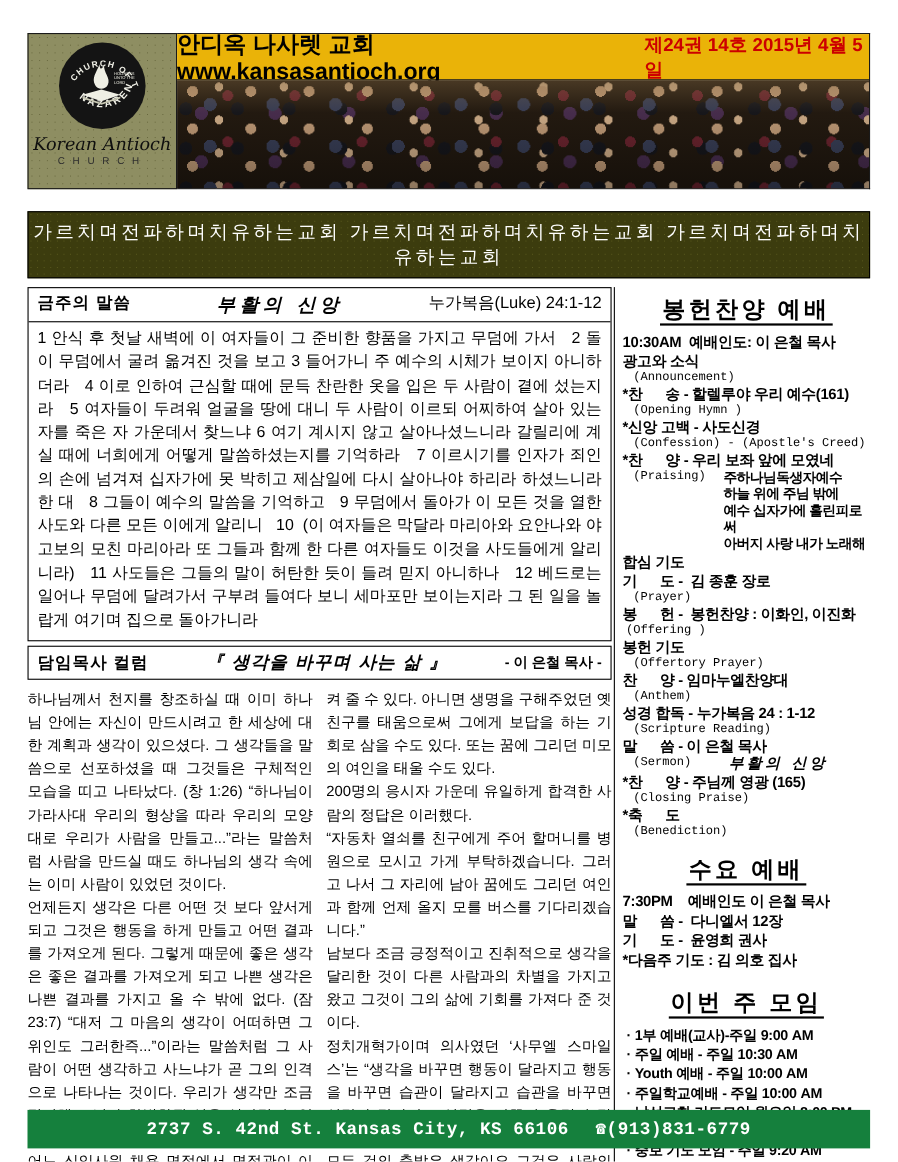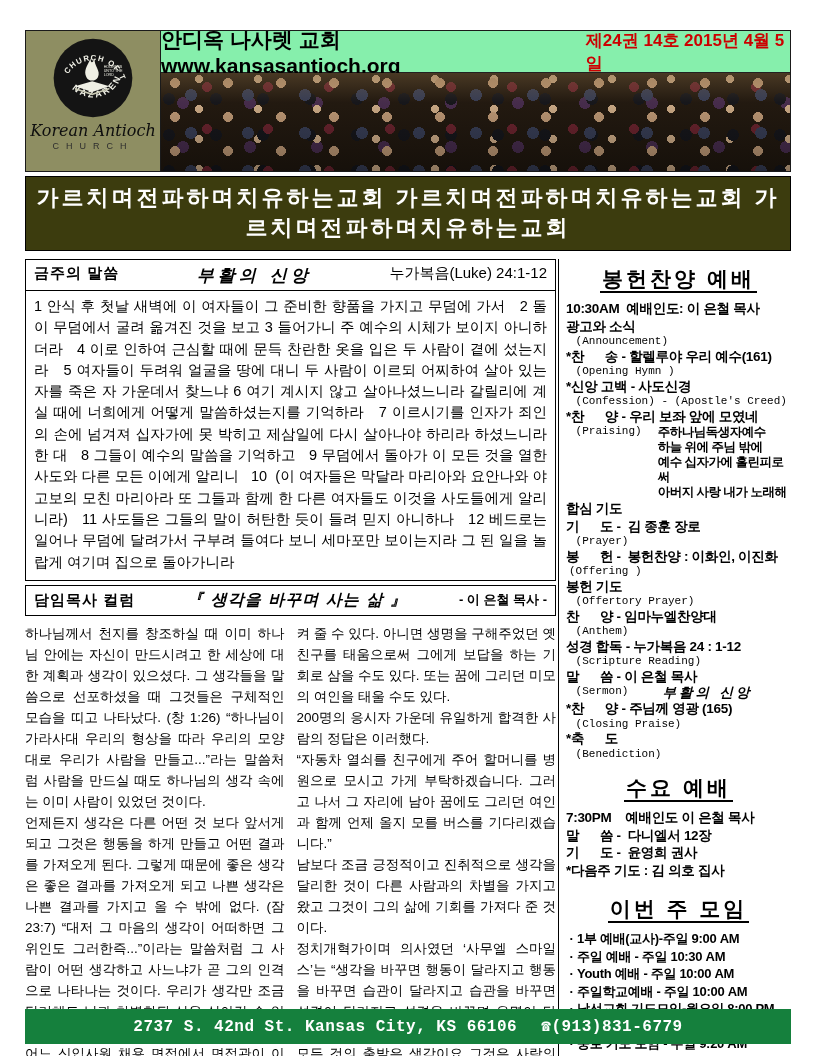--- a/index.html
+++ b/index.html
@@ -6,35 +6,35 @@
   body{width:816px;height:1056px;position:relative;font-family:"Liberation Sans",sans-serif;color:#000;overflow:hidden;}
   .page{position:absolute;inset:0;padding:30px 25px 12px 25px;box-sizing:border-box;}
 
   
   .header-top{display:flex;height:142px;}
   .logo-box{width:136px;background:#8e8e62;border:1px solid #1a1a1a;box-sizing:border-box;text-align:center;padding-top:6px;
     background-image:radial-gradient(circle 1px at 3px 3px, rgba(60,60,20,.5) 60%, transparent 61%);background-size:7px 7px;}
   .logo-script{font-family:"DejaVu Serif",serif;font-style:italic;font-size:16px;color:#0e0e0e;margin-top:2px;letter-spacing:0px;}
   .logo-church{font-size:9px;color:#2e2e2e;letter-spacing:7px;margin-top:1px;}
   .header-right{flex:1;display:flex;flex-direction:column;border:1px solid #1a1a1a;border-left:none;box-sizing:border-box;}
-  .title-bar{height:41px;background:#86efac;display:flex;align-items:center;justify-content:center;gap:22px;border-bottom:1px solid #222;}
+  .title-bar{height:41px;background:#eab308;display:flex;align-items:center;justify-content:center;gap:22px;border-bottom:1px solid #222;}
   .church-title{font-size:21px;font-weight:bold;letter-spacing:0px;}
   .issue{color:#cc0000;font-weight:bold;font-size:17px;}
   .photo{flex:1;background-color:#221910;
     background-image:
       linear-gradient(180deg, rgba(120,95,60,.45) 0%, rgba(40,30,18,.1) 30%, rgba(0,0,0,.35) 100%),
       radial-gradient(circle 5px at 14px 10px, #c9a27d 97%, transparent),
       radial-gradient(circle 6px at 30px 22px, #39405a 97%, transparent),
       radial-gradient(circle 5px at 46px 14px, #6e2430 97%, transparent),
       radial-gradient(circle 6px at 8px 26px, #15161c 97%, transparent),
       radial-gradient(circle 4px at 38px 6px, #d8b58f 97%, transparent),
       radial-gradient(circle 6px at 22px 30px, #4a2e52 97%, transparent);
     background-size:100% 100%,53px 34px,57px 38px,61px 42px,47px 36px,59px 30px,67px 44px;}
-  .banner{margin-top:4px;background:#3c3c0e;border:1px solid #000;color:#fff;text-align:center;
-    font-weight:bold;font-size:22px;letter-spacing:3px;padding:6px 0 7px 0;
+  .banner{margin-top:20px;background:#3c3c0e;border:1px solid #000;color:#fff;text-align:center;
+    font-weight:normal;font-size:17px;letter-spacing:3px;padding:6px 0 7px 0;
     background-image:radial-gradient(circle 1px at 2px 2px, rgba(150,150,60,.35) 60%, transparent 61%);background-size:6px 6px;}
 
   
   .main{display:flex;margin-top:8px;align-items:stretch;}
   .left-col{width:531px;}
   .divider{width:1px;background:#000;margin-left:2px;}
   .right-col{flex:1;padding-left:7px;}
 
   .scripture-box{border:1px solid #000;}
   .scripture-head{display:flex;justify-content:space-between;align-items:flex-start;padding:4px 8px 3px 8px;border-bottom:1px solid #000;}

